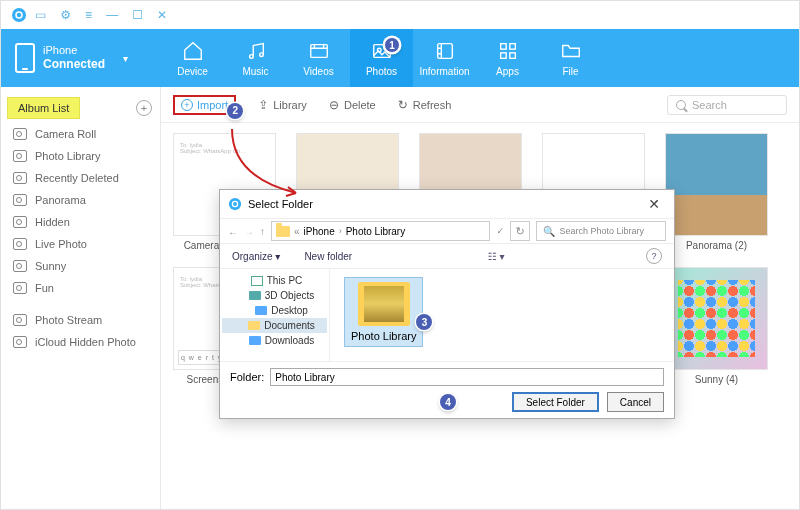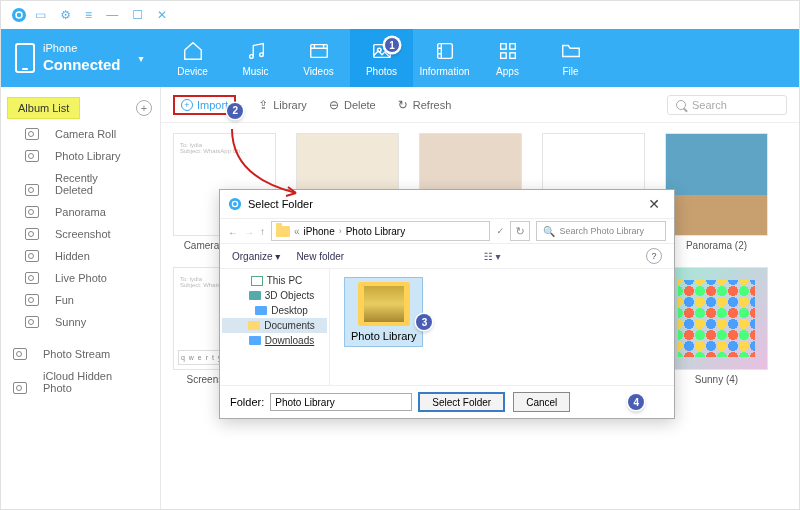--- a/index.html
+++ b/index.html
@@ -12,35 +12,35 @@
 .titlebar .win-ctrl { display: flex; gap: 14px; color: #5bb3e8; }
 .titlebar .win-ctrl span { cursor: pointer; font-size: 12px; }
 
 
 .navbar { height: 58px; background: #35aef5; display: flex; align-items: stretch; color: #fff; }
 .device-panel { width: 160px; display: flex; align-items: center; padding-left: 14px; }
 .device-panel .phone-ico { width: 20px; height: 30px; border: 2px solid #fff; border-radius: 3px; margin-right: 8px; position:relative;}
 .device-panel .phone-ico::after{content:"";position:absolute;bottom:1px;left:50%;transform:translateX(-50%);width:6px;height:2px;background:#fff;border-radius:1px;}
 .device-panel .txt { line-height: 1.2; font-size: 11px; }
 .device-panel .name { font-size: 11px; }
-.device-panel .stat { font-size: 15px; font-weight: bold; }
+.device-panel .stat { font-size: 12px; font-weight: bold; }
 .device-panel .caret { margin-left: 18px; font-size: 10px; }
 .nav-items { display: flex; flex: 1; }
 .nav-item { flex: 0 0 63px; display: flex; flex-direction: column; align-items: center; justify-content: center; font-size: 10px; position: relative; }
 .nav-item.active { background: #1d9fef; }
 .nav-item .ico { width: 22px; height: 22px; margin-bottom: 4px; }
 .badge-num { position: absolute; top: 8px; left: 34px; width: 14px; height: 14px; border-radius: 50%; background: #3b4a9f; color: #fff; font-size: 9px; display: flex; align-items: center; justify-content: center; border: 1px solid #fff;}
 
 
 .main { display: flex; height: calc(100% - 86px); }
 .sidebar { width: 160px; border-right: 1px solid #e8e8e8; padding-top: 6px; overflow: hidden;}
 .side-head { display: flex; align-items: center; }
 .side-head .lbl { background: #f2f462; padding: 4px 10px; font-size: 11px; color: #333; border: 1px solid #e5e24a; margin: 4px 0 4px 6px;}
 .side-head .plus { margin-left: auto; margin-right: 8px; color: #888; font-size: 14px; width:16px;height:16px;border:1px solid #aaa;border-radius:50%;display:flex;align-items:center;justify-content:center;font-size:11px;}
-.side-item { display: flex; align-items: flex-end; padding: 5px 24px; font-size: 11px; color: #666; gap: 16px; }
+.side-item { display: flex; align-items: flex-end; padding: 5px 12px; font-size: 11px; color: #666; gap: 8px; }
 .side-item .ico { width: 14px; height: 12px; border: 1px solid #888; border-radius: 2px; position:relative; flex-shrink:0;}
 .side-item .ico::after{content:"";position:absolute;width:4px;height:4px;border-radius:50%;border:1px solid #888;top:2px;left:2px;}
 .side-group { margin-top: 10px; }
 .side-group .side-item{padding-left:12px;}
 
 
 .content { flex: 1; display: flex; flex-direction: column; position: relative; }
 .toolbar { height: 36px; display: flex; align-items: center; padding: 0 12px; border-bottom: 1px solid #eee; gap: 22px; font-size: 11px; color: #666; }
 .tool-btn { display: flex; align-items: center; gap: 5px; }
 .import-box { border: 2px solid #cc2020; padding: 2px 6px; display: flex; align-items: center; gap: 4px; color: #3ba4e8; position:relative;}
@@ -74,34 +74,34 @@
 .dlg-title .logo{width:14px;height:14px;margin-right:6px;}
 .dlg-title .close{margin-left:auto;font-size:14px;color:#444;cursor:pointer;padding:0 6px;}
 .dlg-path { height: 26px; display: flex; align-items: center; gap: 6px; padding: 0 8px; border-top:1px solid #eee;border-bottom:1px solid #eee;}
 .dlg-path .arr{color:#888;font-size:10px;}
 .dlg-path .crumb-box{flex:1;border:1px solid #ccc;height:20px;display:flex;align-items:center;padding:0 4px;gap:4px;font-size:10px;}
 .dlg-path .crumb-box .fico{width:14px;height:11px;background:#ffd970;border-radius:1px;position:relative;}
 .dlg-path .crumb-box .fico::before{content:"";position:absolute;top:-3px;left:0;width:6px;height:3px;background:#ffd970;border-radius:1px 1px 0 0;}
 .dlg-path .crumb-box .sep{color:#888;font-size:9px;}
 .dlg-path .refresh{width:20px;height:20px;border:1px solid #ccc;display:flex;align-items:center;justify-content:center;color:#888;}
 .dlg-path .search{flex:0 0 130px;border:1px solid #ccc;height:20px;display:flex;align-items:center;padding:0 6px;color:#888;gap:4px;}
-.dlg-toolbar{height:24px;display:flex;align-items:center;padding:0 12px;gap:16px;color:#335;font-size:10px;}
+.dlg-toolbar{height:24px;display:flex;align-items:center;padding:0 12px;gap:24px;color:#335;font-size:10px;}
 .dlg-toolbar .help{margin-left:auto;width:16px;height:16px;border:1px solid #aaa;border-radius:50%;color:#557;display:flex;align-items:center;justify-content:center;font-size:9px;}
 .dlg-body{flex:1;display:flex;border-top:1px solid #eee;overflow:hidden;}
 .dlg-tree{width:110px;border-right:1px solid #eee;padding:4px 2px;font-size:10px;color:#333;}
 .dlg-tree .tnode{display:flex;align-items:center;gap:4px;padding:2px 4px 2px 8px;justify-content:center;}
 .dlg-tree .tnode.sel{background:#d8e6f2;}
 .dlg-tree .tico{width:12px;height:9px;background:#ffd970;border-radius:1px;flex-shrink:0;}
 .dlg-tree .tico-pc{width:12px;height:10px;border:1px solid #5a8;background:#fff;}
 .dlg-folders{flex:1;padding:8px 14px;display:flex;align-items:flex-start;}
 .dlg-folder{display:flex;flex-direction:column;align-items:center;gap:4px;background:#cce5f7;padding:4px 6px;border:1px solid #94c5e8;position:relative;}
 .dlg-folder .fimg{width:52px;height:44px;background:#ffd257;border-radius:2px;position:relative;overflow:hidden;}
 .dlg-folder .fimg::before{content:"";position:absolute;top:-6px;left:2px;width:20px;height:8px;background:#ffd257;border-radius:2px 2px 0 0;}
 .dlg-folder .fimg::after{content:"";position:absolute;top:4px;left:6px;width:40px;height:36px;background:linear-gradient(#c9a83a,#e8cc62,#a88830);}
-.dlg-bottom{border-top:1px solid #eee;padding:6px 10px;display:flex;flex-direction:row;gap:6px;}
+.dlg-bottom{border-top:1px solid #eee;padding:6px 10px;display:flex;flex-direction:column;gap:6px;justify-content:space-between;}
 .dlg-folder-row{display:flex;align-items:center;gap:6px;}
 .dlg-folder-row input{flex:1;border:1px solid #aaa;height:18px;padding:0 4px;font-size:10px;}
 .dlg-btns{display:flex;justify-content:flex-end;gap:8px;}
 .dlg-btns button{height:20px;padding:0 12px;font-size:10px;border:1px solid #888;background:#f3f3f3;}
 .dlg-btns button.primary{border:2px solid #3b7ac4;}
 
 
 .marker{position:absolute;width:16px;height:16px;border-radius:50%;background:#4a5fb3;color:#fff;font-size:10px;display:flex;align-items:center;justify-content:center;box-shadow:0 0 0 1.5px #fff, 0 2px 4px rgba(0,0,0,.3);font-weight:bold;z-index:60;}
 .curve-arrow{position:absolute;top:126px;left:225px;z-index:40;}
 
@@ -209,37 +209,33 @@
     <div class="side-item">
         <span class="ico"></span>
         <span>Recently Deleted</span>
       </div>
     <div class="side-item">
         <span class="ico"></span>
         <span>Panorama</span>
       </div>
     <div class="side-item">
         <span class="ico"></span>
-        <span>Screenshot</span>
-      </div>
-    <div class="side-item">
-        <span class="ico"></span>
         <span>Hidden</span>
       </div>
     <div class="side-item">
         <span class="ico"></span>
         <span>Live Photo</span>
       </div>
     <div class="side-item">
         <span class="ico"></span>
+        <span>Sunny</span>
+      </div>
+    <div class="side-item">
+        <span class="ico"></span>
         <span>Fun</span>
-      </div>
-    <div class="side-item">
-        <span class="ico"></span>
-        <span>Sunny</span>
       </div>
     <div class="side-group">
       <div class="side-item">
           <span class="ico"></span>
           <span>Photo Stream</span>
         </div>
       <div class="side-item">
           <span class="ico"></span>
           <span>iCloud Hidden Photo</span>
         </div>
@@ -367,21 +363,21 @@
           <span>3D Objects</span>
         </div>
       <div class="tnode" style="padding-left:18px;">
           <span class="tico" style="background:#5af;"></span>
           <span>Desktop</span>
         </div>
       <div class="tnode sel" style="padding-left:18px;">
           <span class="tico"></span>
           <span>Documents</span>
         </div>
-      <div class="tnode" style="padding-left:18px;text-decoration:underline;">
+      <div class="tnode" style="padding-left:18px;">
           <span class="tico" style="background:#5af;"></span>
           <span>Downloads</span>
         </div>
     </div>
     <div class="dlg-folders">
       <div class="dlg-folder">
         <div class="fimg"></div>
         <span>Photo Library</span>
         <span class="marker" style="position:absolute;right:-10px;bottom:16px;">3</span>
       </div>

